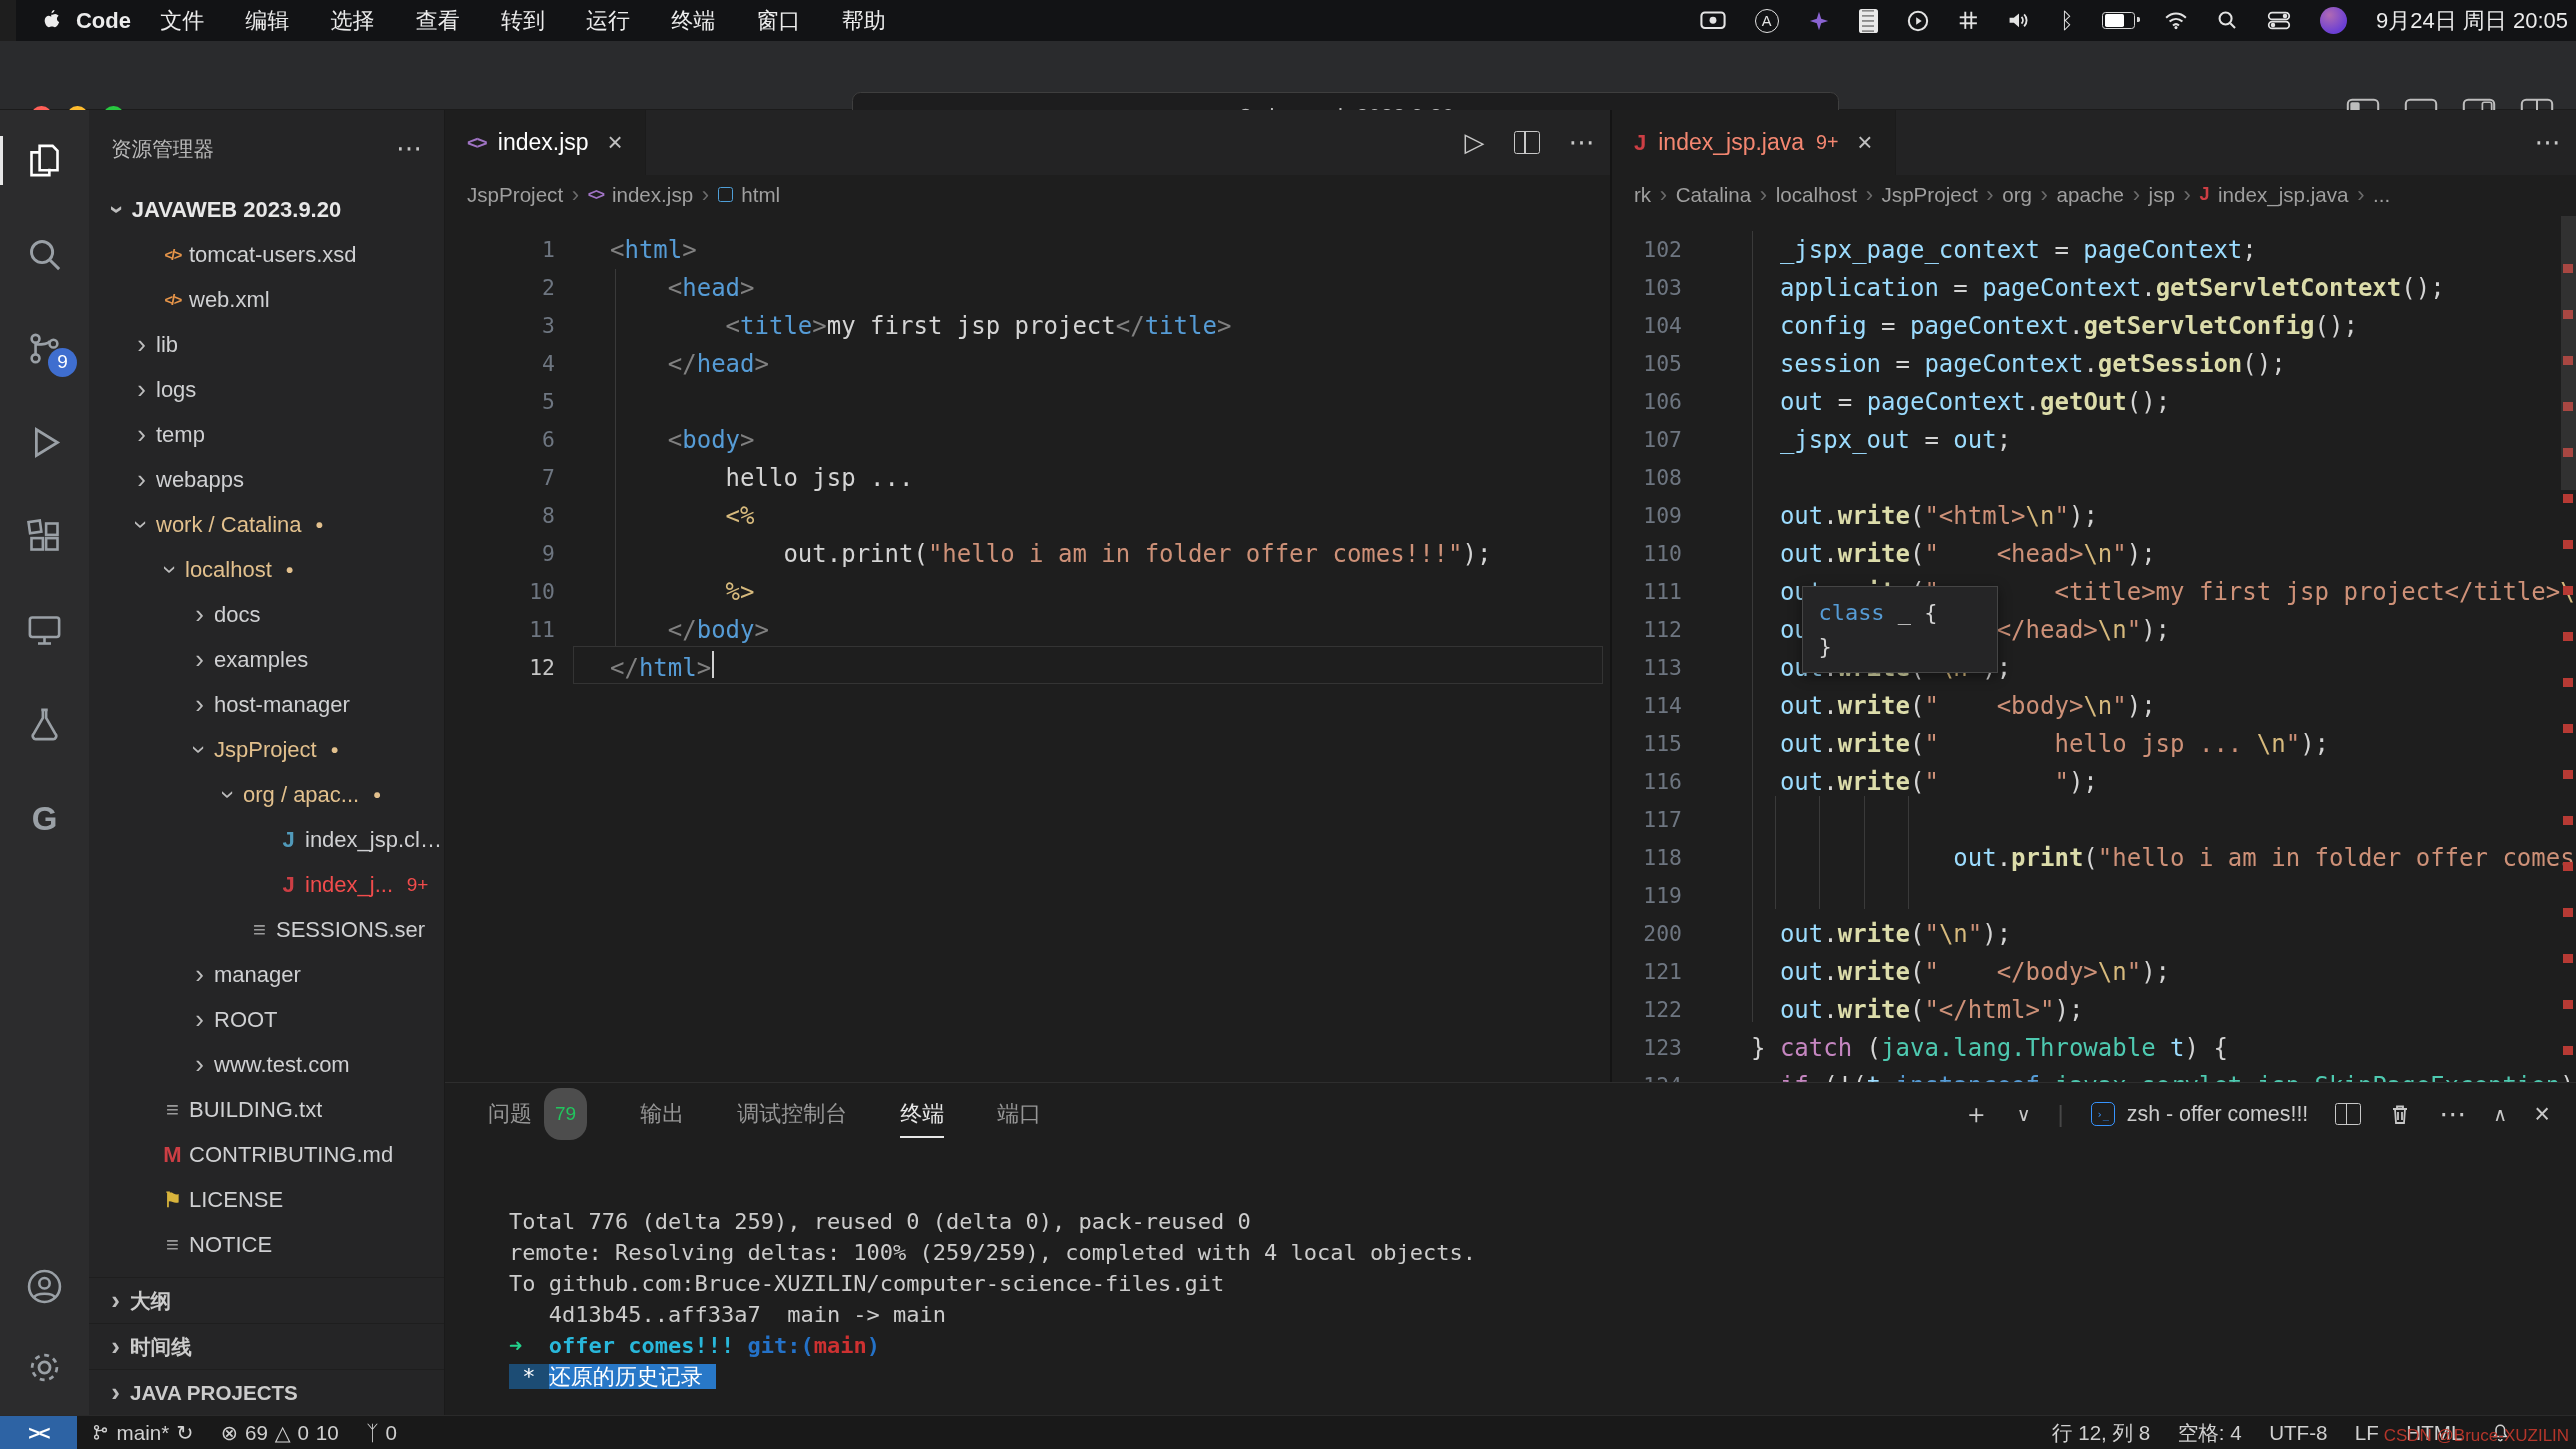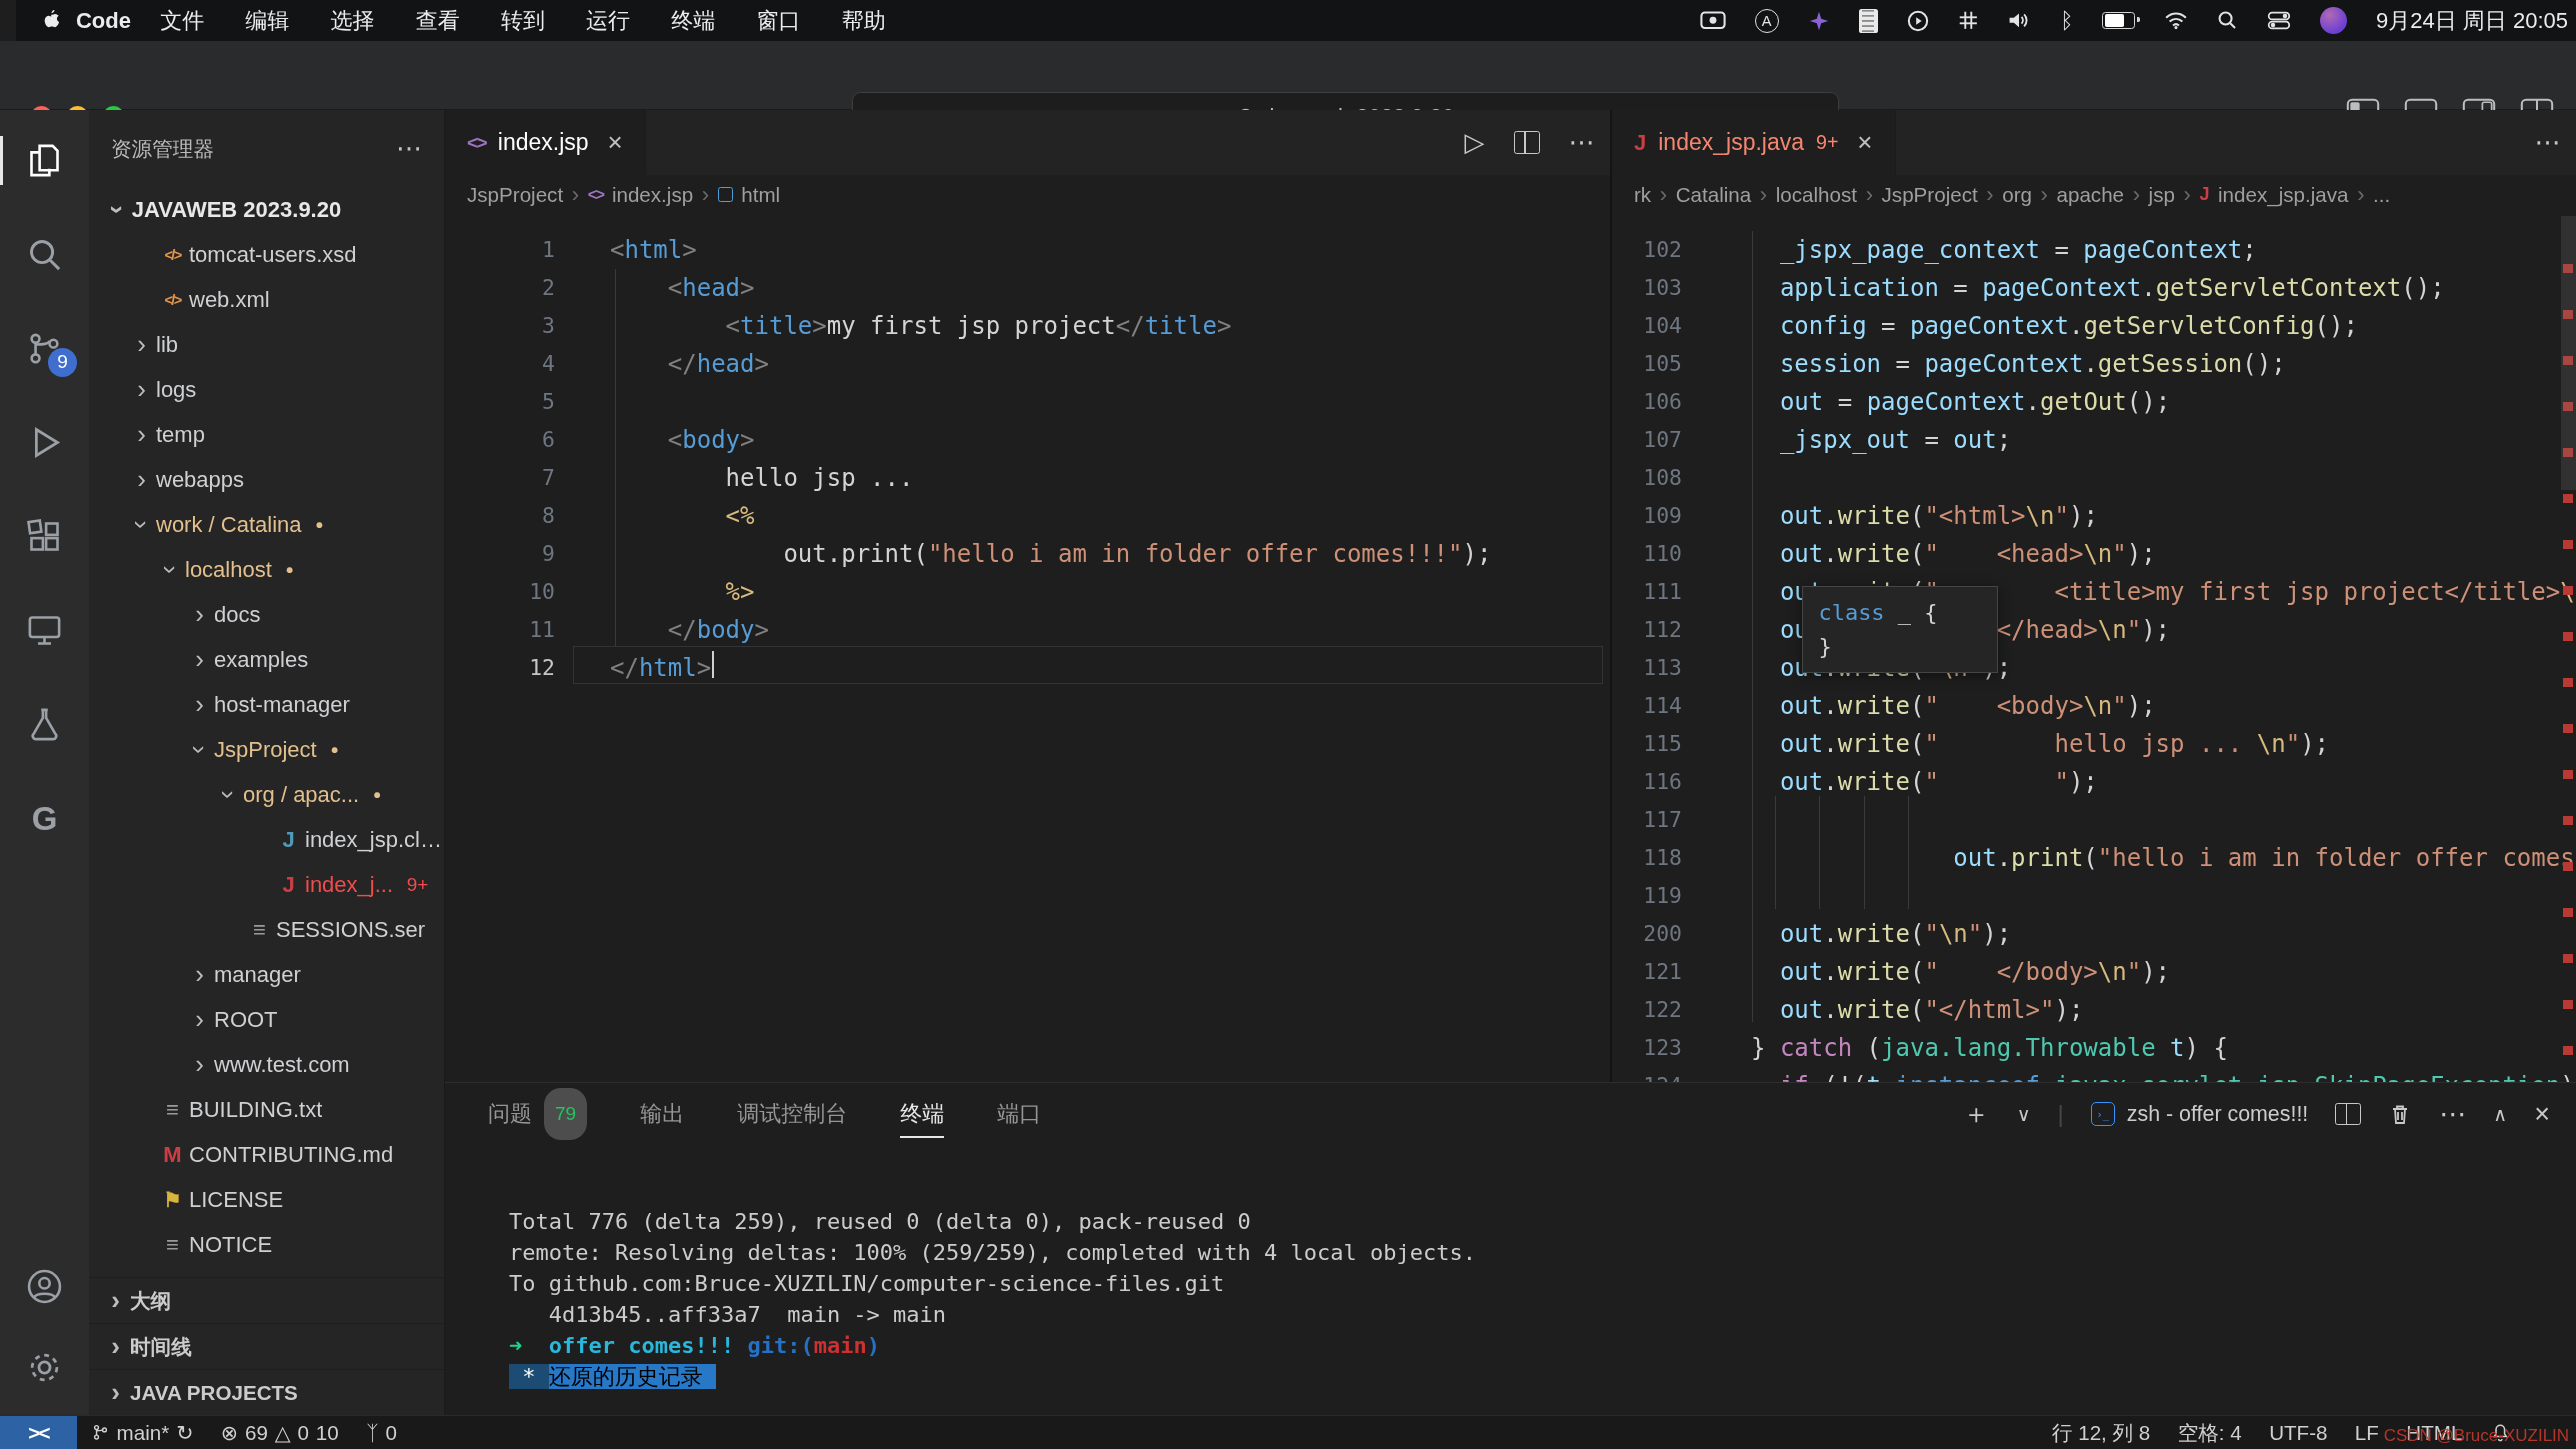--- a/index.html
+++ b/index.html
@@ -93,21 +93,21 @@
   .bc-java{color:#cc3e44;font-weight:700;font-size:18px;}
   .bc-box{display:inline-block;width:13px;height:13px;border:1.7px solid #4f9fd8;border-radius:2.6px;}
   .code{position:relative;height:868px;padding-top:17px;box-sizing:border-box;overflow:hidden;}
   .cl{display:flex;height:38px;line-height:38px;white-space:pre;font-family:"DejaVu Sans Mono",monospace;font-size:24px;}
   .ln{flex:none;text-align:right;color:#6e7681;font-size:21.4px;}
   .g1 .ln{width:110px;} .g1 .ct{padding-left:55px;}
   .g2 .ln{width:70px;}  .g2 .ct{padding-left:69px;}
   .ln.cur{color:#c6c6c6;}
   .ct{white-space:pre;}
   .c-t{color:#d4d4d4;} .c-p{color:#808080;} .c-tag{color:#569cd6;} .c-s{color:#ce9178;}
-  .c-esc{color:#d7ba7d;} .c-jsp{color:#d7ba7d;} .c-v{color:#9cdcfe;} .c-f{color:#dcdcaa;}
+  .c-esc{color:#d7ba7d;} .c-jsp{color:#d7ba7d;} .c-v{color:#9cdcfe;} .c-f{color:#dcdcaa;font-weight:bold;}
   .c-k{color:#c586c0;} .c-kb{color:#569cd6;} .c-cls{color:#4ec9b0;}
   .iguide{position:absolute;width:0.9px;background:#3a3a3a;}
   .curline{position:absolute;left:128px;right:6.9px;top:432px;height:38px;border:0.9px solid #343434;box-sizing:border-box;}
   .cursor1{position:absolute;left:267px;top:437px;width:1.7px;height:27px;background:#d0d0d0;}
   .ruler{position:absolute;right:2.6px;top:154px;width:10.3px;height:814px;
          background:repeating-linear-gradient(180deg,#b73a34 0 8.6px,transparent 8.6px 46px);}
   .thumb{position:absolute;right:0;top:106px;width:15.4px;height:274px;background:rgba(120,120,120,.22);}
 
   
   .hover{position:absolute;left:1802px;top:586px;min-width:163px;background:#252526;border:0.9px solid #454545;
@@ -124,21 +124,21 @@
   .pactions{position:absolute;right:26px;top:0;height:62px;display:flex;align-items:center;gap:27px;color:#c9c9c9;font-size:27px;}
   .pa-sep{color:#474747;font-size:24px;}
   .zshic{position:relative;width:22px;height:22px;border:1.7px solid #3794ff;border-radius:5.1px;color:#3794ff;
          font-size:10.3px;display:flex;align-items:center;justify-content:center;font-family:"DejaVu Sans Mono",monospace;}
   .zshlbl{font-size:21.4px;color:#cccccc;}
   .chevdown{font-size:19px;}
   .term{position:absolute;left:64px;top:123px;right:17px;bottom:5.1px;overflow:hidden;}
   .tl{height:31px;line-height:31px;white-space:pre;font-size:22px;font-family:"DejaVu Sans Mono",monospace;color:#cccccc;}
   .t-t{color:#cccccc;} .t-arr{color:#23d18b;font-weight:700;} .t-dir{color:#29b8db;font-weight:700;}
   .t-gitp{color:#2472c8;font-weight:700;} .t-branch{color:#cd3131;font-weight:700;}
-  .t-selstar{background:#1c4c74;color:#ffffff;} .t-selblue{background:#2878c8;color:#000000;}
+  .t-selstar{background:#1c4c74;color:#ffffff;} .t-selblue{background:#2878c8;color:#ffffff;}
 
   
   .statusbar{position:absolute;left:0;top:1415px;width:100%;height:34px;background:#191919;border-top:0.9px solid #2a2a2a;
              box-sizing:border-box;display:flex;align-items:center;font-size:20.6px;color:#d0d0d0;}
   .sb-remote{width:77px;height:100%;background:#2d63a4;color:#fff;display:flex;align-items:center;justify-content:center;
              font-weight:700;font-size:20.6px;letter-spacing:-1.7px;flex:none;}
   .sbi{display:flex;align-items:center;gap:6.9px;padding:0 13.7px;height:100%;white-space:nowrap;}
   .sb-right{margin-left:auto;display:flex;align-items:center;padding-right:52px;}
   .sb-ic{font-size:20.6px;}
   .watermark{position:absolute;right:6.9px;bottom:3.4px;font-size:17px;color:rgba(197,57,44,.9);z-index:50;}

